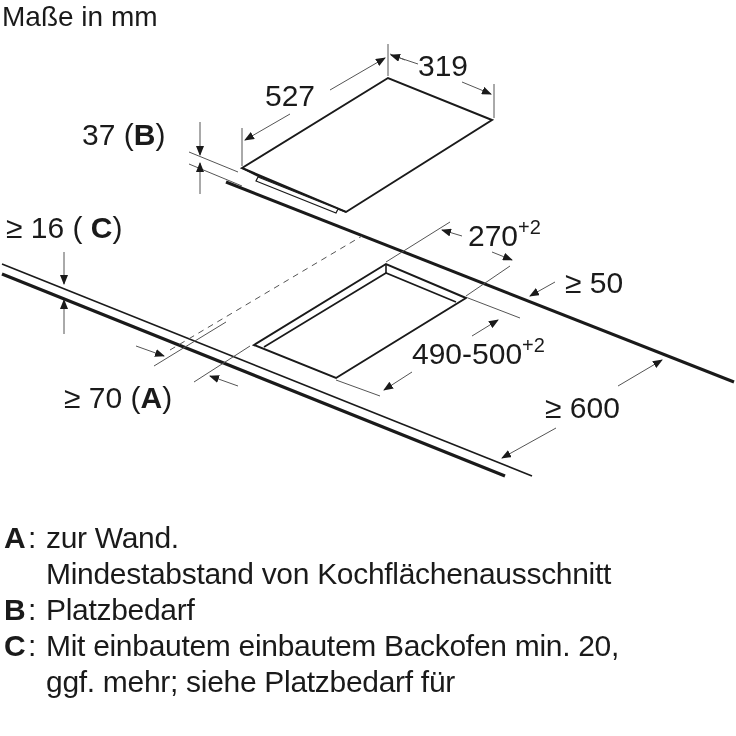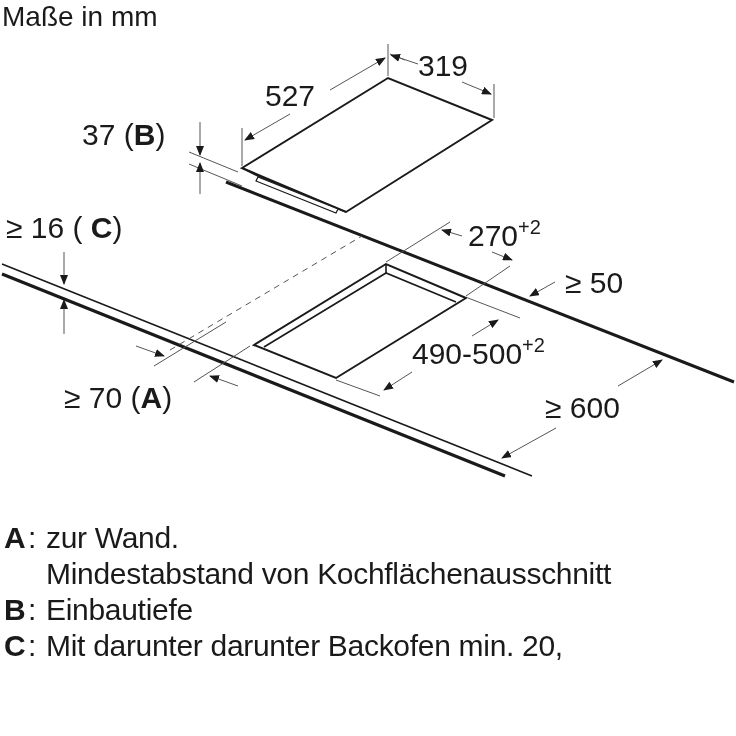--- a/index.html
+++ b/index.html
@@ -176,23 +176,24 @@
     <span class="legend-colon">:</span>
     <div class="legend-text">
       <span>zur Wand.</span>
       <span>Mindestabstand von Kochflächenausschnitt</span>
     </div>
   </div>
   <div class="legend-row">
     <span class="legend-key">B</span>
     <span class="legend-colon">:</span>
     <div class="legend-text">
-      <span>Einbautiefe</span>
+      <span>Platzbedarf</span>
     </div>
   </div>
   <div class="legend-row">
     <span class="legend-key">C</span>
     <span class="legend-colon">:</span>
     <div class="legend-text">
-      <span>Mit darunter darunter Backofen min. 20,</span>
+      <span>Mit einbautem einbautem Backofen min. 20,</span>
+      <span>ggf. mehr; siehe Platzbedarf für</span>
     </div>
   </div>
 </div>
 
 </body></html>

